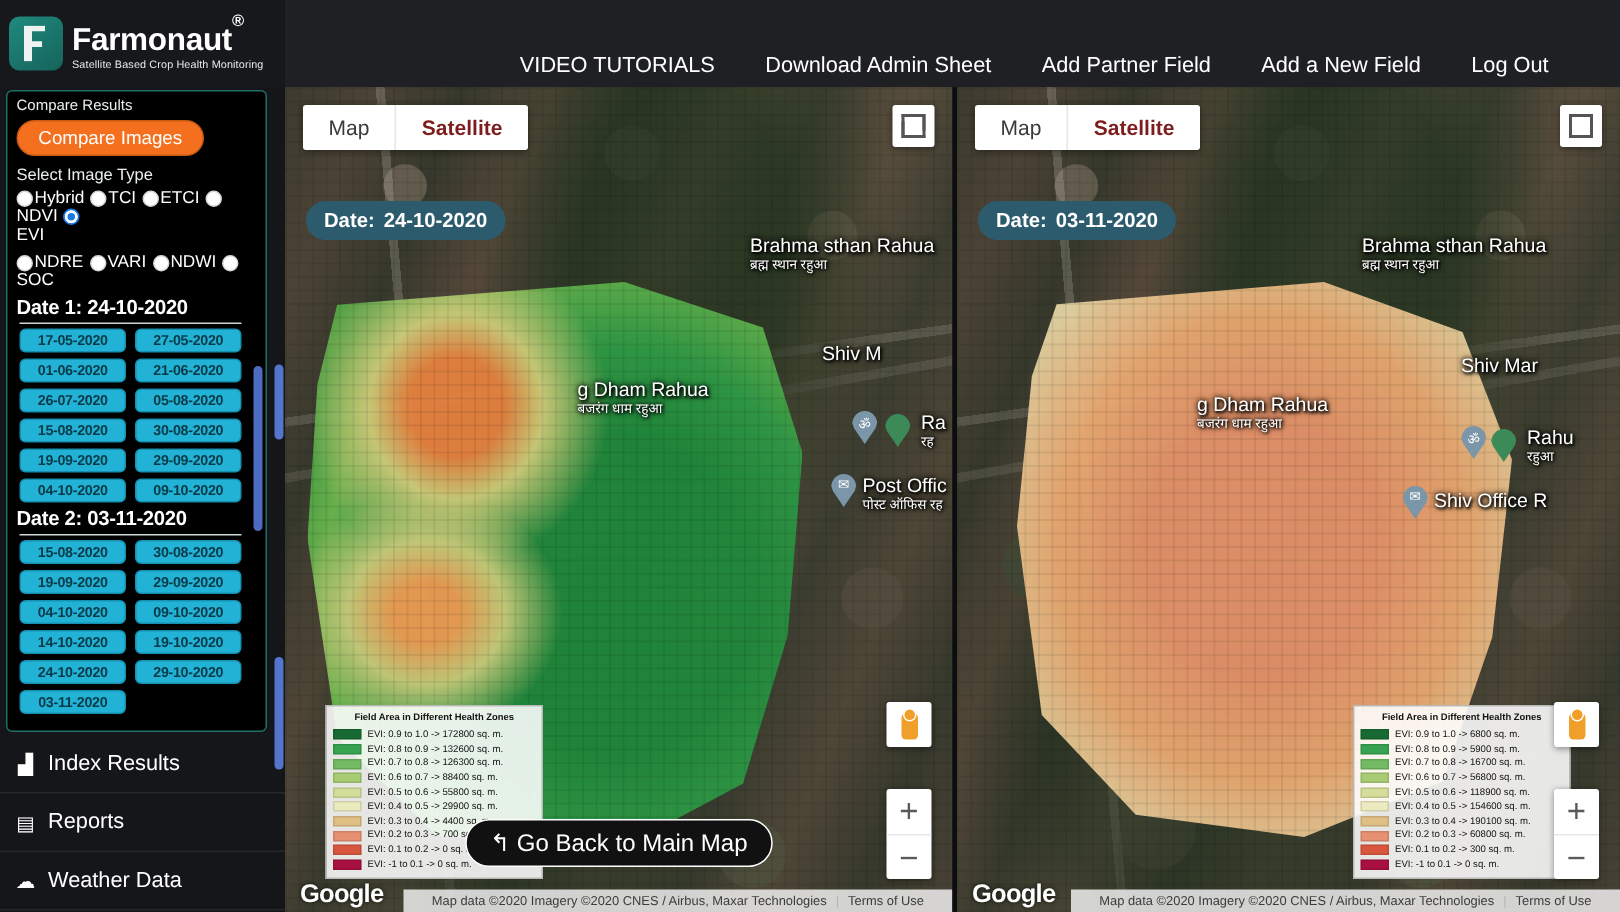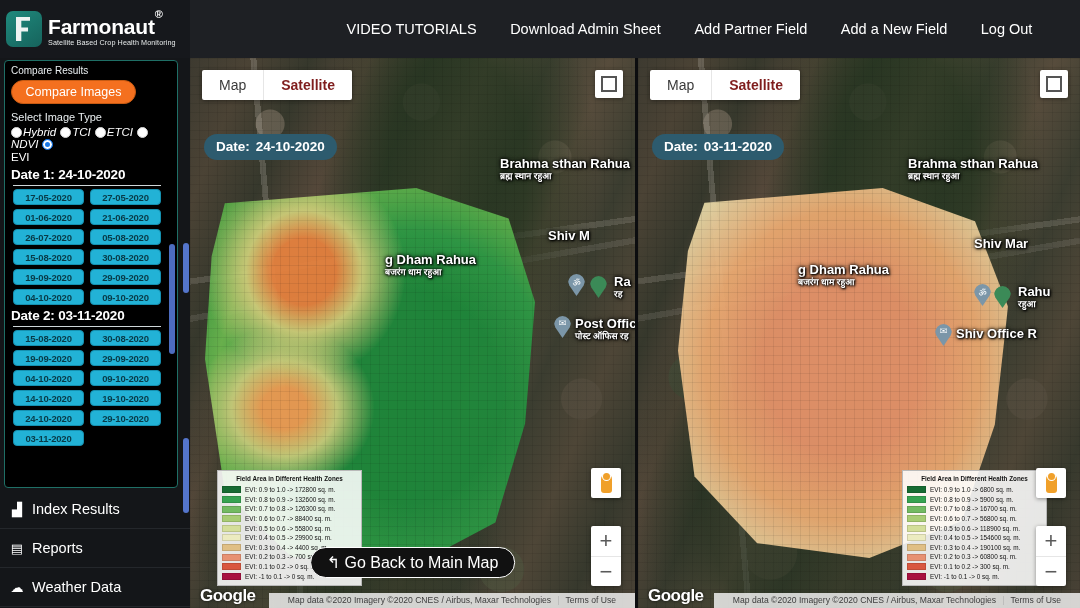--- a/index.html
+++ b/index.html
@@ -8,21 +8,21 @@
     overflow: hidden;
     background: #111317;
     font-family: "Liberation Sans", sans-serif;
   }
   #app { position: relative; width: 1080px; height: 608px; }
 
   
   .topbar {
     position: absolute; top: 0; left: 0; width: 1080px; height: 58px;
     background: #1e2024;
-    display: flex; align-items: center; gap: 37px;
+    display: flex; align-items: flex-end; gap: 37px;
   }
   .brand {
     width: 190px; height: 58px; background: #16181c;
     display: flex; align-items: center; padding-left: 6px; gap: 6px;
   }
   .logo-box {
     width: 36px; height: 36px; border-radius: 7px;
     background: linear-gradient(145deg,#1f8a7d,#16635c);
     position: relative; flex: 0 0 auto;
   }
@@ -61,21 +61,21 @@
   .panel-inner { padding:4px 6px 6px 6px; }
   .lbl-compare { color:#e9eef0; font-size:10px; margin-bottom:4px; }
   .btn-compare {
     display:block; width:125px; height:24px; line-height:23px;
     background:#f4701f; color:#fff; font-size:12.5px; text-align:center;
     border:1px solid #c75a12; border-radius:14px; margin:0 0 7px 0;
     cursor:pointer;
   }
   .lbl-type { color:#e9eef0; font-size:11px; margin-bottom:3px; }
   .radio-row { display:flex; align-items:center; flex-wrap:wrap; color:#fff; font-size:11.5px; }
-  .radio-row.r1 { margin-bottom:1px;font-style:italic; }
+  .radio-row.r1 { margin-bottom:1px; }
   .radio-row.r2 { margin-top:5px; margin-bottom:4px; }
   .radio {
     width:11px; height:11px; border-radius:50%; background:#fff;
     display:inline-block; margin-right:1px; flex:0 0 auto;
     border:1px solid #d5d5d5; cursor:pointer;
   }
   .radio.sel { background:#1878e8; box-shadow: inset 0 0 0 2px #fff; border-color:#1878e8;}
   .rlabel { margin-right:4px; }
   .evi-line { color:#fff; font-size:11.5px; line-height:13px; }
 
@@ -219,21 +219,20 @@
     background:#2d5b6e; color:#fff; font-size:13.5px; font-weight:bold;
     padding:0 12px; border-radius:13px; white-space:nowrap;
   }
   .datechip .k { font-weight:bold; margin-right:6px; }
 
   
   .plabel {
     position:absolute; color:#fff; font-size:13px; white-space:nowrap;
     text-shadow:0 0 3px #000, 0 0 5px #000, 1px 1px 2px #000;
     pointer-events:none;
-    font-weight:bold;
   }
   .plabel .hi { display:block; font-size:9px; line-height:10px; }
   .poi-pin {
     position:absolute; width:17px; height:22px;
     background:#7b96a8; border-radius:50% 50% 50% 50%/ 42% 42% 58% 58%;
     clip-path: polygon(50% 100%, 8% 52%, 0 34%, 8% 12%, 30% 0, 70% 0, 92% 12%, 100% 34%, 92% 52%);
     display:flex; align-items:flex-start; justify-content:center;
     font-size:9px; color:#fff; padding-top:2px;
   }
   .poi-pin.green { background:#3b8a57; }
@@ -332,20 +331,30 @@
           <span class="radio"></span>
             <span class="rlabel">TCI</span>
           <span class="radio"></span>
             <span class="rlabel">ETCI</span>
           <span class="radio"></span>
             <span class="rlabel">NDVI</span>
           <span class="radio sel"></span>
         </div>
         <div class="evi-line">EVI</div>
 
+        <div class="radio-row r2">
+          <span class="radio"></span>
+            <span class="rlabel">NDRE</span>
+          <span class="radio"></span>
+            <span class="rlabel">VARI</span>
+          <span class="radio"></span>
+            <span class="rlabel">NDWI</span>
+          <span class="radio"></span>
+            <span class="rlabel">SOC</span>
+        </div>
 
         <div class="date-head">Date 1: 24-10-2020</div>
         <div class="hr-line"></div>
         <div class="date-grid">
           <div class="slot">
               <div class="dbtn">17-05-2020</div>
             </div>
           <div class="slot">
               <div class="dbtn">27-05-2020</div>
             </div>

